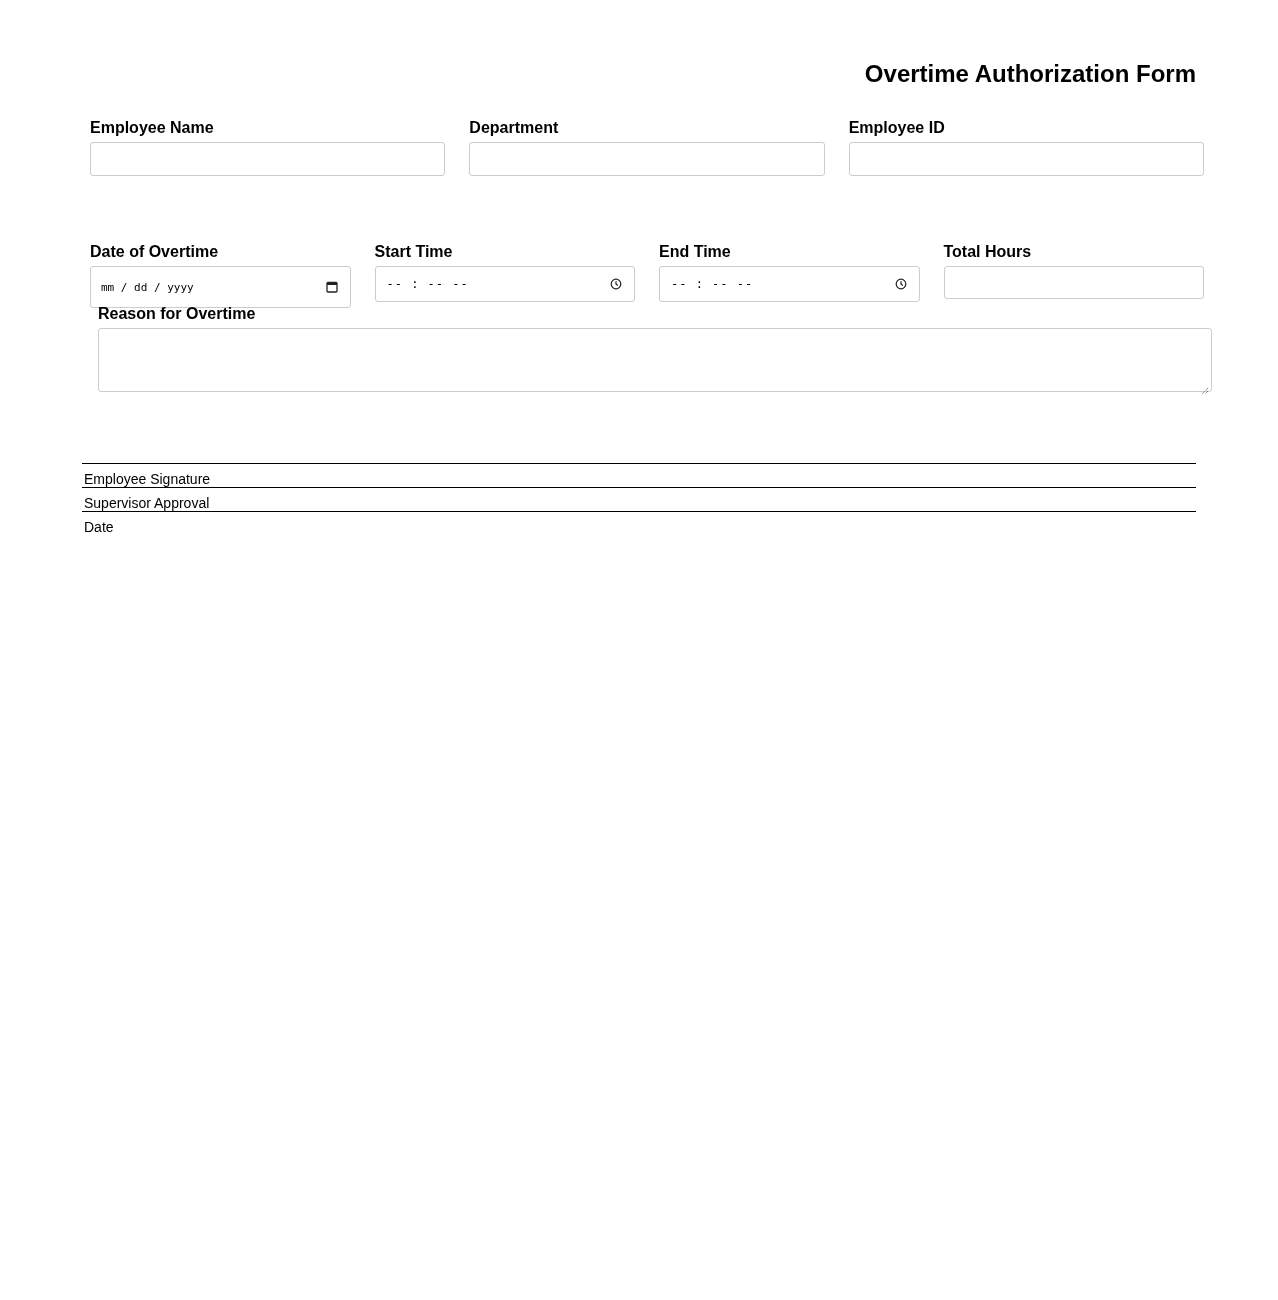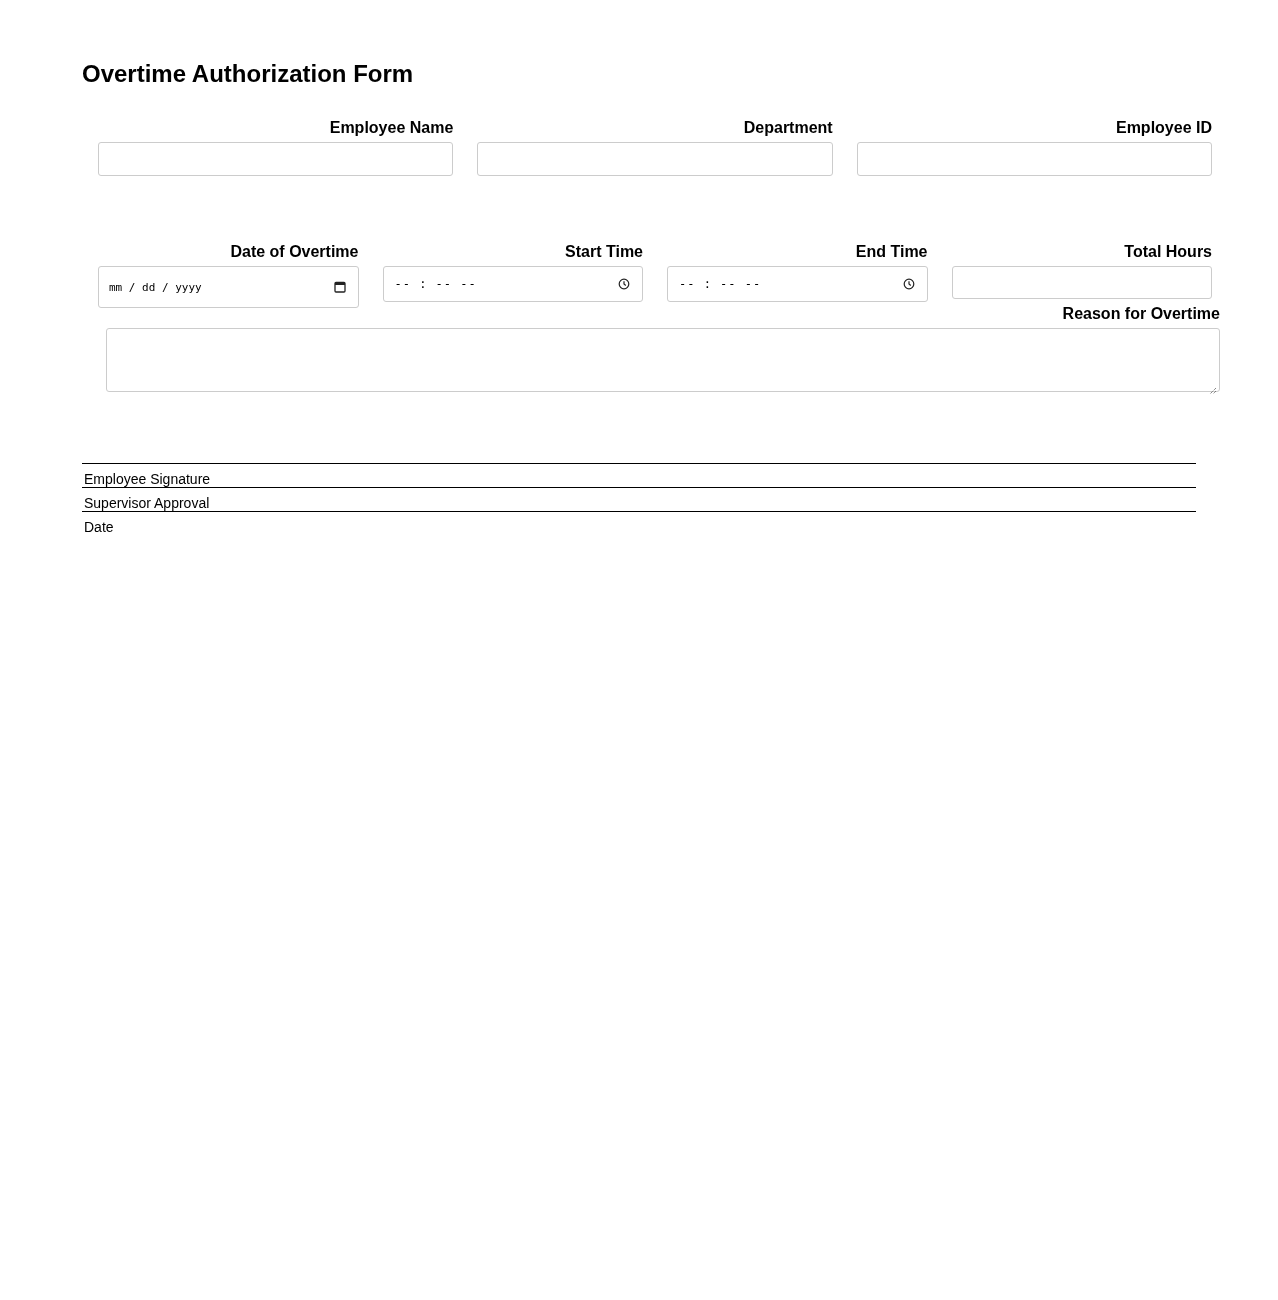--- a/index.html
+++ b/index.html
@@ -1,19 +1,19 @@
 <!DOCTYPE html>
 <html><head>
 <meta charset="utf-8">
 <style>
   html, body { margin: 0; padding: 0; background: #ffffff; }
   body { width: 1278px; height: 1300px; font-family: "Liberation Sans", sans-serif; color: #000; position: relative; }
   .form { position: absolute; left: 82px; top: 0; width: 1114px; }
-  h1 { margin: 0; position: absolute; top: 60px; left: 0; width: 1114px; text-align: left; font-size: 24px; font-weight: bold; line-height: 28px; }
-  .row { position: absolute; left: 16px; width: 1114px; display: grid; text-align: right; }
+  h1 { margin: 0; position: absolute; top: 60px; left: 0; width: 1114px; text-align: right; font-size: 24px; font-weight: bold; line-height: 28px; }
+  .row { position: absolute; left: 8px; width: 1114px; display: grid; }
   .row1 { top: 119px; grid-template-columns: 1fr 1fr 1fr; column-gap: 24px; }
   .row2 { top: 215px; grid-template-columns: 1fr 1fr 1fr 1fr; column-gap: 24px; margin-top: 28px; }
   .row3 { top: 305px; grid-template-columns: 1fr; padding-left: 8px; }
   label.lbl { display: block; font-size: 16px; font-weight: bold; line-height: 18px; margin-bottom: 5px; }
   .field { box-sizing: border-box; width: 100%; border: 1px solid #cccccc; border-radius: 3px; background: #fff; position: relative; }
   .text-input { height: 34px; }
   .date-input { height: 42px; display: flex; align-items: center; padding: 0 10px; font-family: "DejaVu Sans Mono", monospace; font-size: 11px; color: #000; }
   .time-input { height: 36px; display: flex; align-items: center; padding: 0 11px; font-family: "DejaVu Sans Mono", monospace; font-size: 12px; color: #000; letter-spacing: 1px; }
   .total-input { height: 33px; }
   .textarea { height: 64px; }

